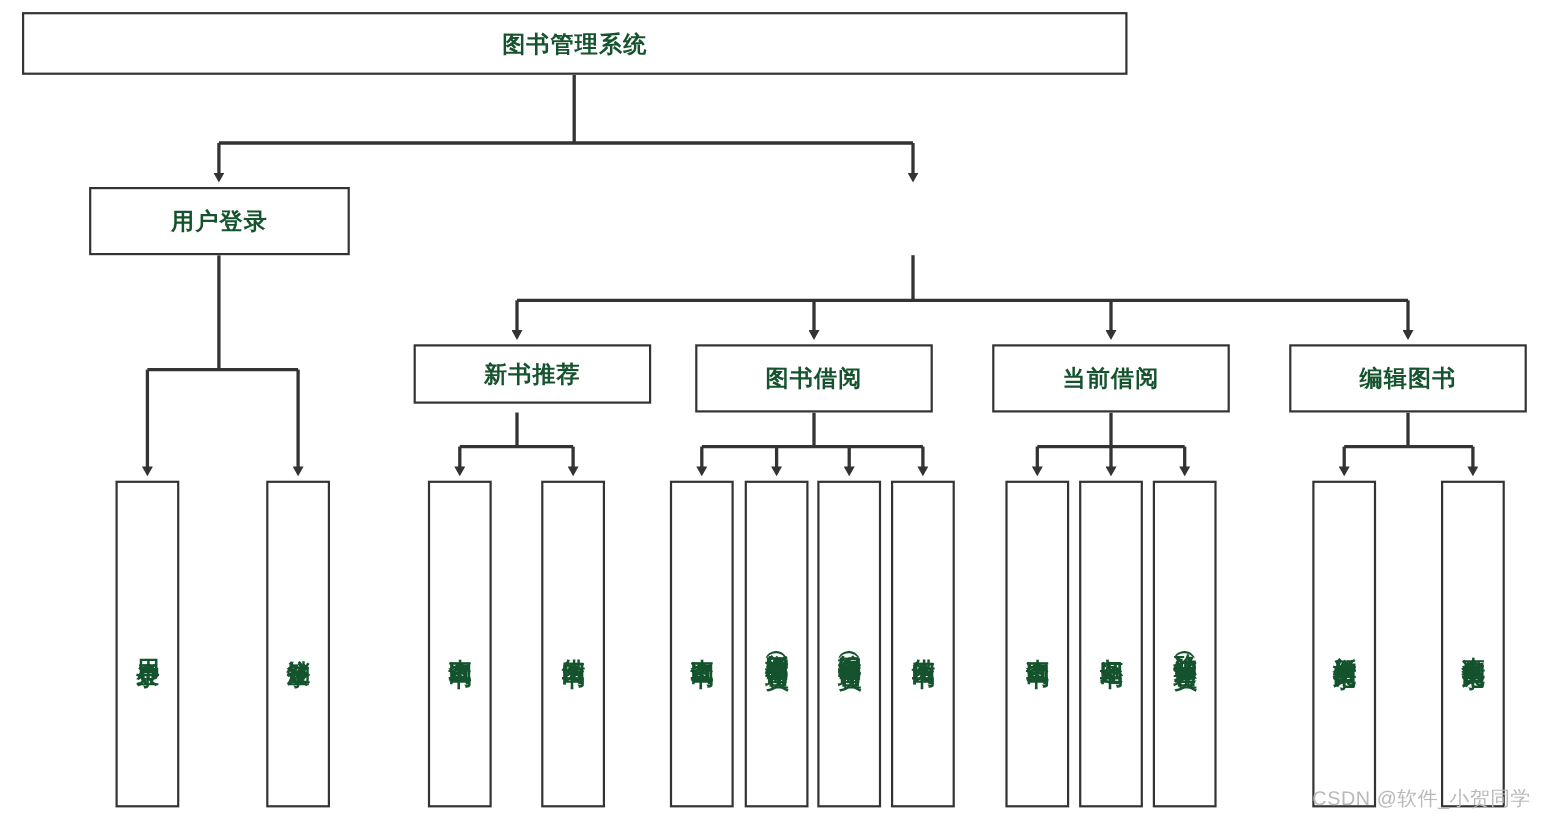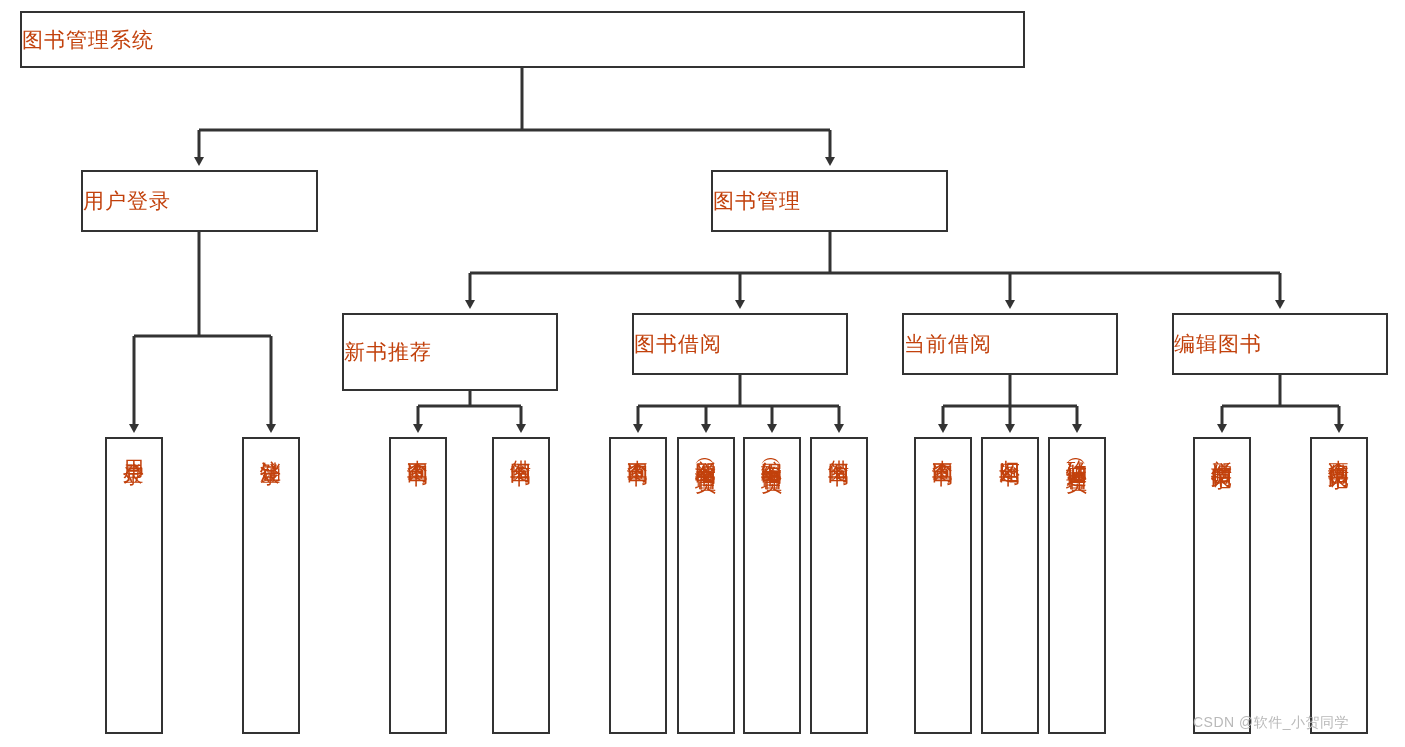--- a/index.html
+++ b/index.html
@@ -25,42 +25,44 @@
     height: 747px;
     pointer-events: none;
   }
   .node {
     position: absolute;
     box-sizing: border-box;
     background: #ffffff;
     border: 2px solid #333333;
     display: flex;
     align-items: center;
-    color: #c2410c;
+    justify-content: center;
+    color: #14532d;
+    font-weight: bold;
   }
   .node.horiz {
     font-size: 21px;
     letter-spacing: 1px;
   }
   .node.vert {
     writing-mode: vertical-rl;
     text-orientation: upright;
     font-size: 21px;
     letter-spacing: 2px;
     line-height: 1;
     padding-top: 4px;
     padding-bottom: 4px;
   }
   .node .label {
     display: block;
     white-space: nowrap;
   }
   .watermark {
     position: absolute;
-    font-size: 14px;
+    font-size: 18px;
     color: #b9b9b9;
     white-space: nowrap;
     letter-spacing: 0.5px;
   }
 </style>
 </head>
 <body>
 
 <div id="canvas">
 
@@ -114,25 +116,22 @@
     </g>
   </svg>
 
   <div class="node horiz" style="left:20px; top:11px; width:1005px; height:57px;">
     <span class="label">图书管理系统</span>
   </div>
 
   <div class="node horiz" style="left:81px; top:170px; width:237px; height:62px;">
     <span class="label">用户登录</span>
   </div>
-  <div class="node horiz" style="left:711px; top:170px; width:237px; height:62px;">
-    <span class="label">图书管理</span>
-  </div>
 
-  <div class="node horiz" style="left:342px; top:313px; width:216px; height:78px;">
+  <div class="node horiz" style="left:376px; top:313px; width:216px; height:54px;">
     <span class="label">新书推荐</span>
   </div>
   <div class="node horiz" style="left:902px; top:313px; width:216px; height:62px;">
     <span class="label">当前借阅</span>
   </div>
   <div class="node horiz" style="left:632px; top:313px; width:216px; height:62px;">
     <span class="label">图书借阅</span>
   </div>
   <div class="node horiz" style="left:1172px; top:313px; width:216px; height:62px;">
     <span class="label">编辑图书</span>

